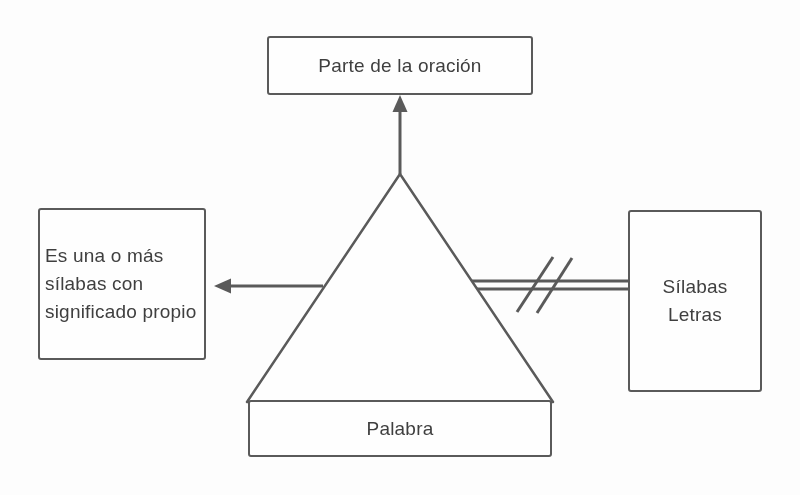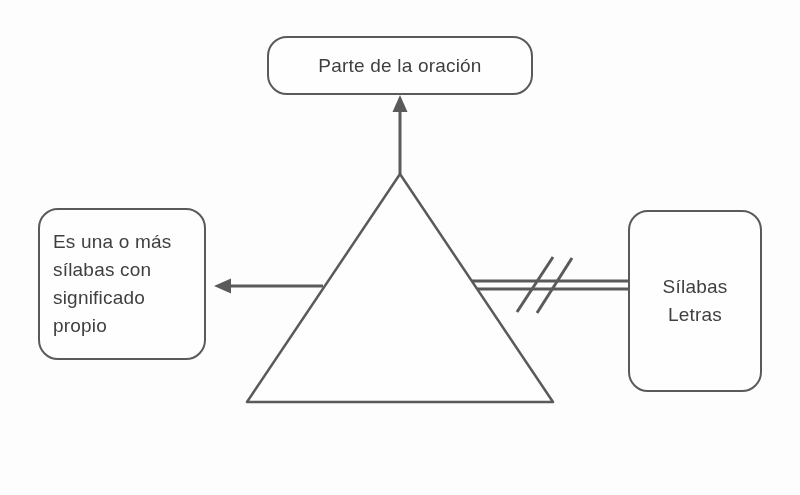--- a/index.html
+++ b/index.html
@@ -36,32 +36,32 @@
   }
   .ah {
     fill: var(--stroke, #5a5a5a);
     stroke: none;
   }
   .box {
     position: absolute;
     box-sizing: border-box;
     background: var(--fill, #fefefe);
     border: 2.5px solid var(--stroke, #5a5a5a);
-    border-radius: 20px;
+    border-radius: 3px;
     display: flex;
     align-items: center;
     justify-content: center;
     color: var(--text, #3f3f3f);
     font-size: 19px;
     line-height: 28px;
     letter-spacing: 0.2px;
   }
   .box--top    { left: 267px; top: 36px;  width: 266px; height: 59px; }
   .box--left   { left: 38px;  top: 208px; width: 168px; height: 152px;
-                 justify-content: flex-start; padding: 0 13px; text-align: left; }
+                 justify-content: flex-start; padding: 0 5px; text-align: left; }
   .box--right  { left: 628px; top: 210px; width: 134px; height: 182px;
                  text-align: center; white-space: pre-line; }
   .box--bottom { left: 248px; top: 400px; width: 304px; height: 57px; }
 </style>
 </head>
 <body>
 
 <div class="canvas">
 
   <svg class="connector-layer" viewBox="0 0 800 495" xmlns="http://www.w3.org/2000/svg">
@@ -95,14 +95,17 @@
 
   <div class="box box--left">
     <span>Es una o más sílabas con significado propio</span>
   </div>
 
   <div class="box box--right">
     <span>Sílabas
 Letras</span>
   </div>
 
+  <div class="box box--bottom">
+    <span>Palabra</span>
+  </div>
 
 </div>
 
 </body></html>

